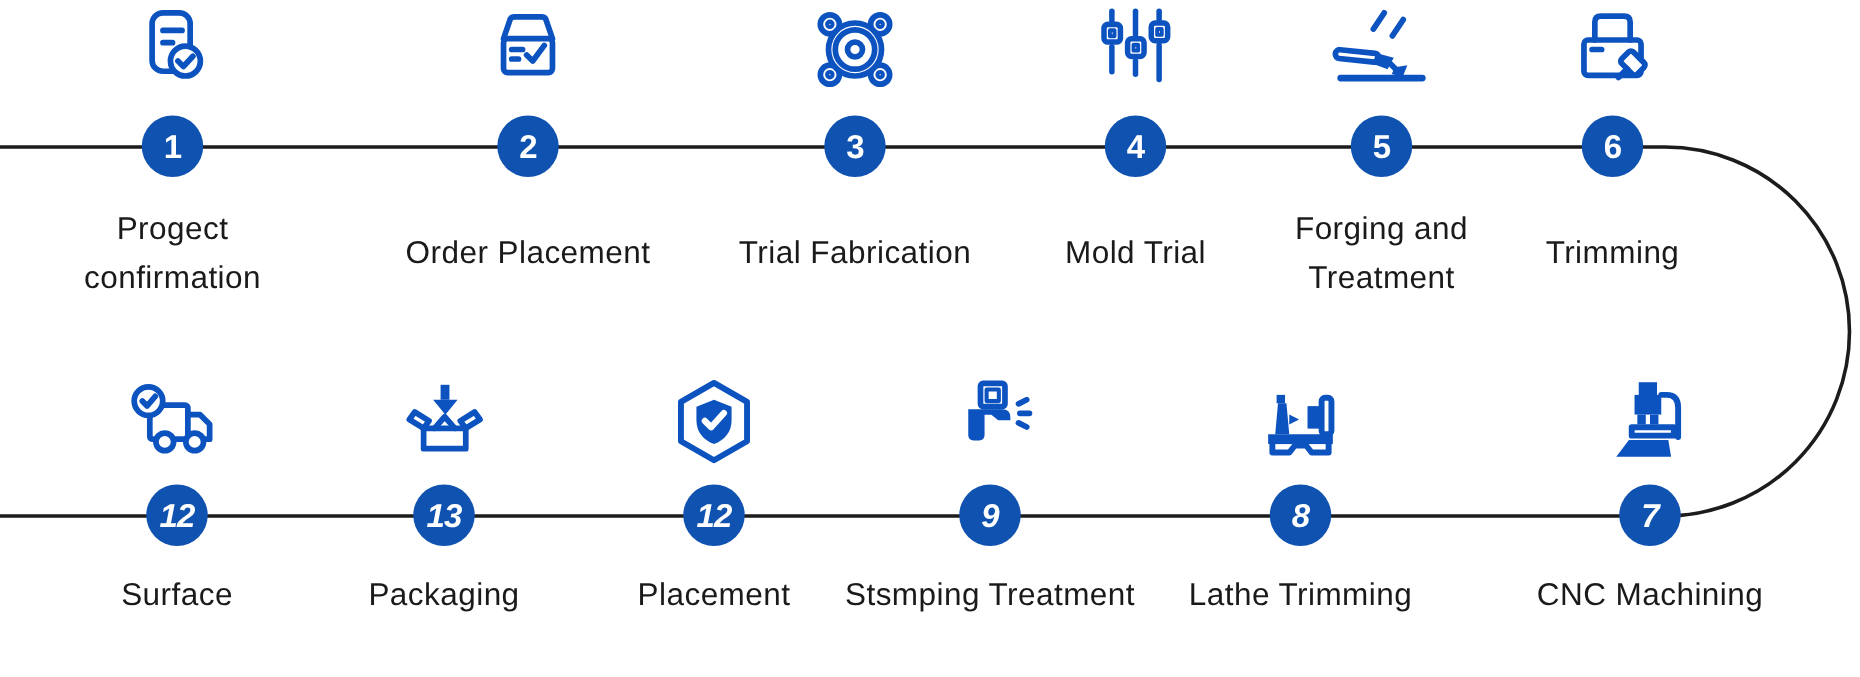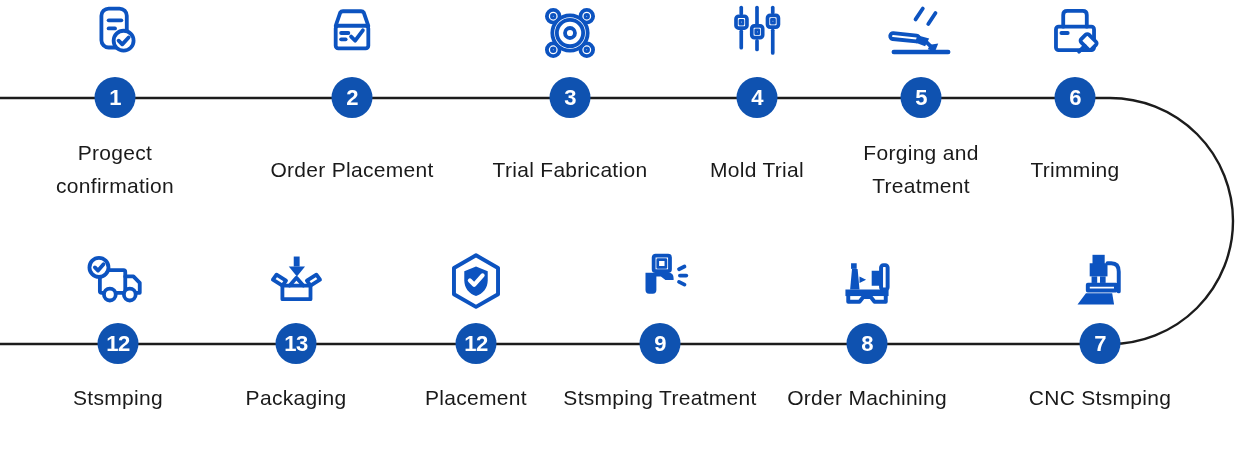--- a/index.html
+++ b/index.html
@@ -21,21 +21,21 @@
     position:absolute;left:0;top:77px;transform:translateX(-50%);
     width:41px;height:41px;border-radius:50%;background:#0f52b0;
     color:#fff;font-size:22px;font-weight:bold;line-height:41px;text-align:center;
     letter-spacing:-0.5px;
   }
   .label{
     position:absolute;left:0;top:169px;transform:translate(-50%,-50%);
     font-size:21px;line-height:33px;text-align:center;white-space:nowrap;letter-spacing:0.3px;
   }
   .row2 .icon{top:252px;}
-  .row2 .node{top:323px;}
+  .row2 .node{top:323px;font-style:italic;}
   .row2 .label{top:397px;}
   .s1{left:115px}.s2{left:352px}.s3{left:570px}.s4{left:757px}.s5{left:921px}.s6{left:1075px}
   .s7{left:1100px}.s8{left:867px}.s9{left:660px}.s10{left:476px}.s11{left:296px}.s12{left:118px}
   .s1 .label{white-space:normal;width:160px;}
   .s5 .label{white-space:normal;width:165px;}
 </style>
 </head>
 <body>
 
 <div class="canvas">
@@ -153,37 +153,37 @@
         <path d="M40 12 H44 Q52 12 52 21 V42"></path>
         <rect class="f" x="24" y="3" width="13" height="10"></rect>
         <rect class="f" x="21" y="12" width="19" height="14"></rect>
         <rect class="f" x="23" y="26" width="6" height="7"></rect>
         <rect class="f" x="32" y="26" width="6" height="7"></rect>
         <rect class="wf" x="19" y="35" width="30" height="6"></rect>
         <path class="f" d="M8 56 L17 44 H45 L47 56 Z"></path>
       </svg>
     </div>
     <div class="node">7</div>
-    <div class="label">CNC Stsmping</div>
+    <div class="label">CNC Machining</div>
   </div>
 
   <div class="step s8 row2">
     <div class="icon">
       <svg width="62" height="60" viewBox="0 0 64 64">
         <path d="M12 47 v6 h12 l4,-5 h8 l4,5 h12 v-6"></path>
         <rect class="f" x="9" y="40" width="46" height="7"></rect>
         <rect class="f" x="15" y="12" width="6" height="6"></rect>
         <path class="f" d="M16 18 L22 18 L24 40 H14 Z"></path>
         <path class="f" d="M24 26 L31 29.5 L24 33 Z"></path>
         <rect x="47" y="14" width="7" height="26" rx="2.5"></rect>
         <rect class="f" x="37" y="20" width="10" height="16"></rect>
       </svg>
     </div>
     <div class="node">8</div>
-    <div class="label">Order Machining</div>
+    <div class="label">Lathe Trimming</div>
   </div>
 
   <div class="step s9 row2">
     <div class="icon">
       <svg width="62" height="58" viewBox="0 0 68 64">
         <rect x="27" y="4" width="18" height="17" rx="2"></rect>
         <rect class="thin" x="31.5" y="8.5" width="9" height="8.5"></rect>
         <path class="f" d="M18 23 H43 Q49 23 49 29 V31 H40 L35 27 H30 V42 Q30 46 26 46 H22 Q18 46 18 42 Z"></path>
         <line x1="55" y1="19" x2="61" y2="16"></line>
         <line x1="56" y1="26" x2="63" y2="26"></line>
@@ -226,16 +226,16 @@
       <svg width="68" height="58" viewBox="0 0 72 64">
         <rect x="16" y="20" width="28" height="25" rx="2"></rect>
         <path d="M44 27 H53 L60 34 V45 H44"></path>
         <circle class="wf" cx="27" cy="47" r="6.5"></circle>
         <circle class="wf" cx="49" cy="47" r="6.5"></circle>
         <circle class="wf" cx="15" cy="17" r="10.5"></circle>
         <polyline points="10.5,17 14,20.5 20,13.5"></polyline>
       </svg>
     </div>
     <div class="node">12</div>
-    <div class="label">Stsmping</div>
+    <div class="label">Surface</div>
   </div>
 
 </div>
 
 </body></html>

